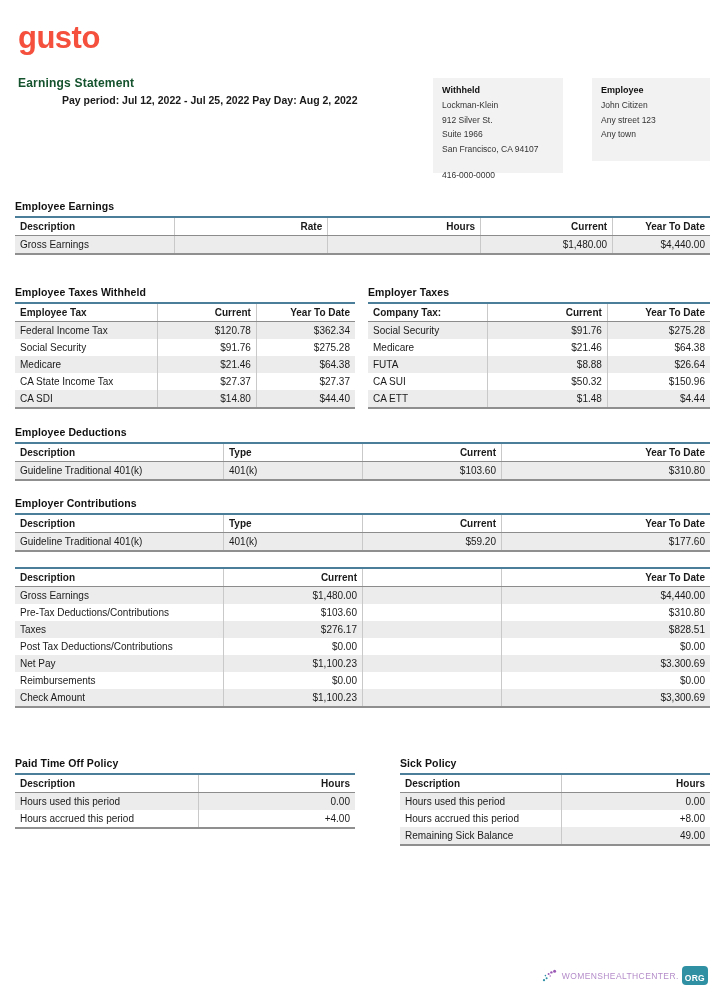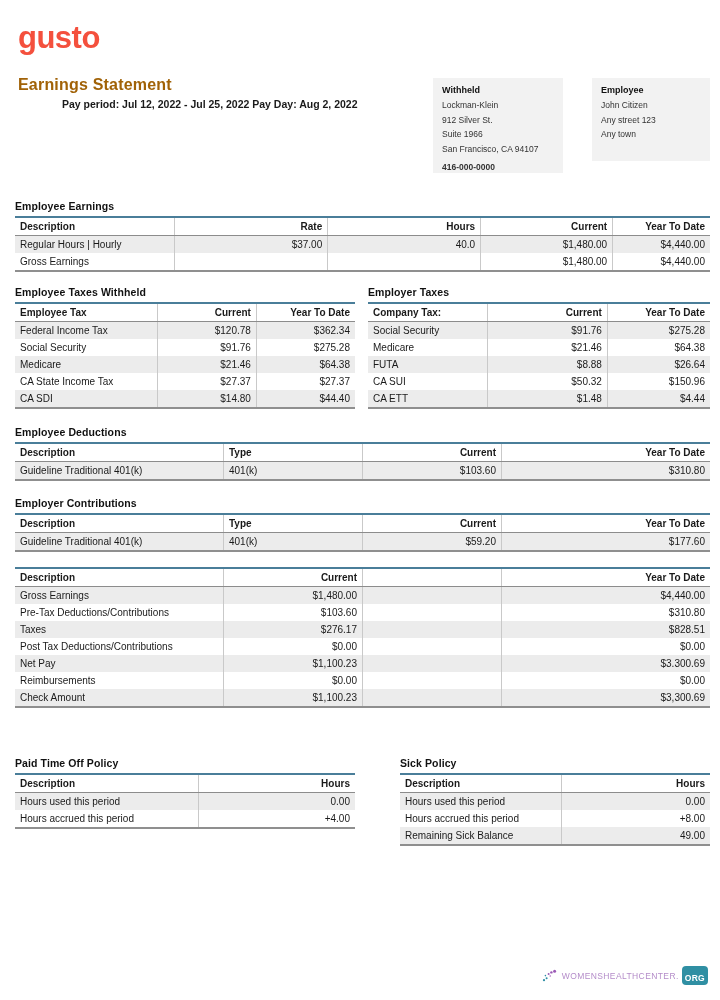--- a/index.html
+++ b/index.html
@@ -14,36 +14,36 @@
   }
   .logo {
     position: absolute;
     left: 18px;
     top: 20px;
     font-size: 31px;
     font-weight: bold;
     letter-spacing: -0.5px;
   }
   .title-block { position: absolute; left: 18px; top: 76px; }
-  .page-title { font-size: 16px; font-weight: bold; color: #a16207; letter-spacing: 0.2px; }
+  .page-title { font-size: 12px; font-weight: bold; color: #14532d; letter-spacing: 0.2px; }
   .subtitle { font-size: 10.5px; color: #1a1a1a; margin-top: 4px; font-weight: bold; margin-left: 44px; }
 
   .info-box {
     position: absolute;
     top: 78px;
     background: #f2f2f2;
     padding: 7px 9px;
     font-size: 8.5px;
     color: #333;
   }
   .info-box.company { left: 433px; width: 130px; height: 95px; }
   .info-box.employee { left: 592px; width: 118px; height: 83px; }
   .info-label { font-size: 9px; font-weight: bold; color: #111; margin-bottom: 5px; }
   .info-line { margin-bottom: 4.6px; white-space: nowrap; }
-  .info-box.company .info-line:last-child { margin-top: 8px; font-weight: bold; }
+  .info-box.company .info-line:last-child { margin-top: 16px; }
 
   .section { position: absolute; }
   .sec-earnings      { left: 15px; top: 200px; width: 695px; }
   .sec-emp-taxes     { left: 15px; top: 286px; width: 340px; }
   .sec-er-taxes      { left: 368px; top: 286px; width: 342px; }
   .sec-deductions    { left: 15px; top: 426px; width: 695px; }
   .sec-contributions { left: 15px; top: 497px; width: 695px; }
   .sec-summary       { left: 15px; top: 567px; width: 695px; }
   .sec-pto           { left: 15px; top: 757px; width: 340px; }
   .sec-sick          { left: 400px; top: 757px; width: 310px; }
@@ -149,27 +149,20 @@
         <thead>
           <tr>
             <th>Description</th>
             <th>Rate</th>
             <th>Hours</th>
             <th>Current</th>
             <th>Year To Date</th>
           </tr>
         </thead>
         <tbody>
-          <tr>
-            <td>Regular Hours | Hourly</td>
-            <td>$37.00</td>
-            <td>40.0</td>
-            <td>$1,480.00</td>
-            <td>$4,440.00</td>
-          </tr>
           <tr>
             <td>Gross Earnings</td>
             <td></td>
             <td></td>
             <td>$1,480.00</td>
             <td>$4,440.00</td>
           </tr>
         </tbody>
       </table>
   </div>

